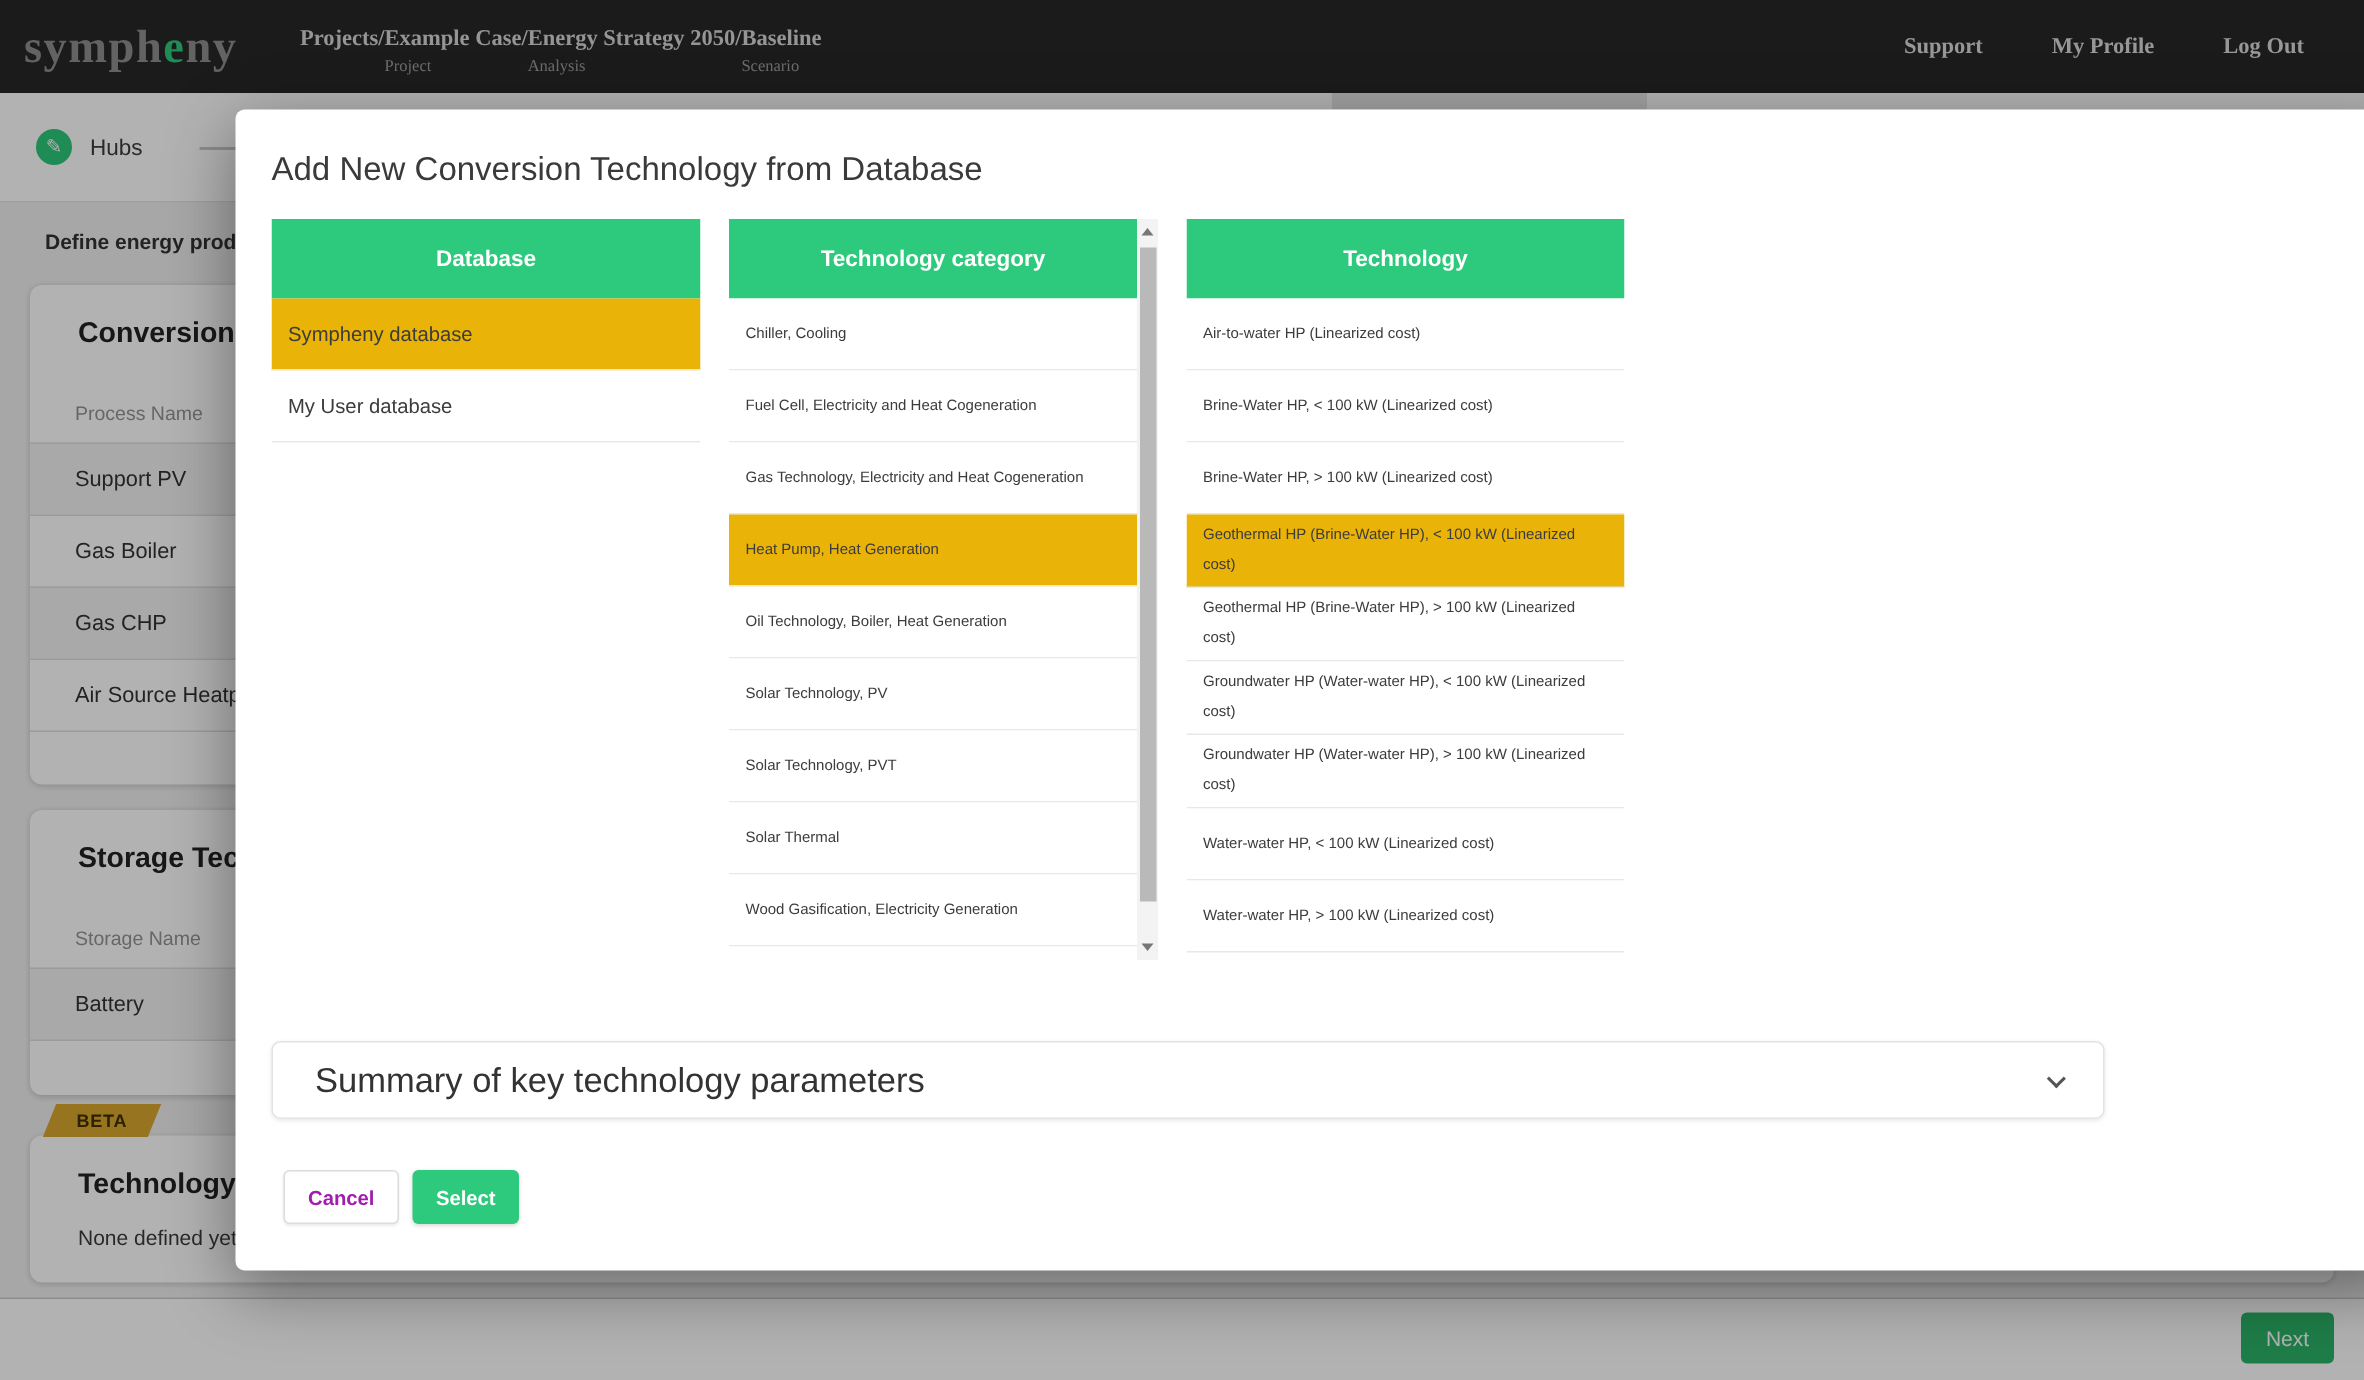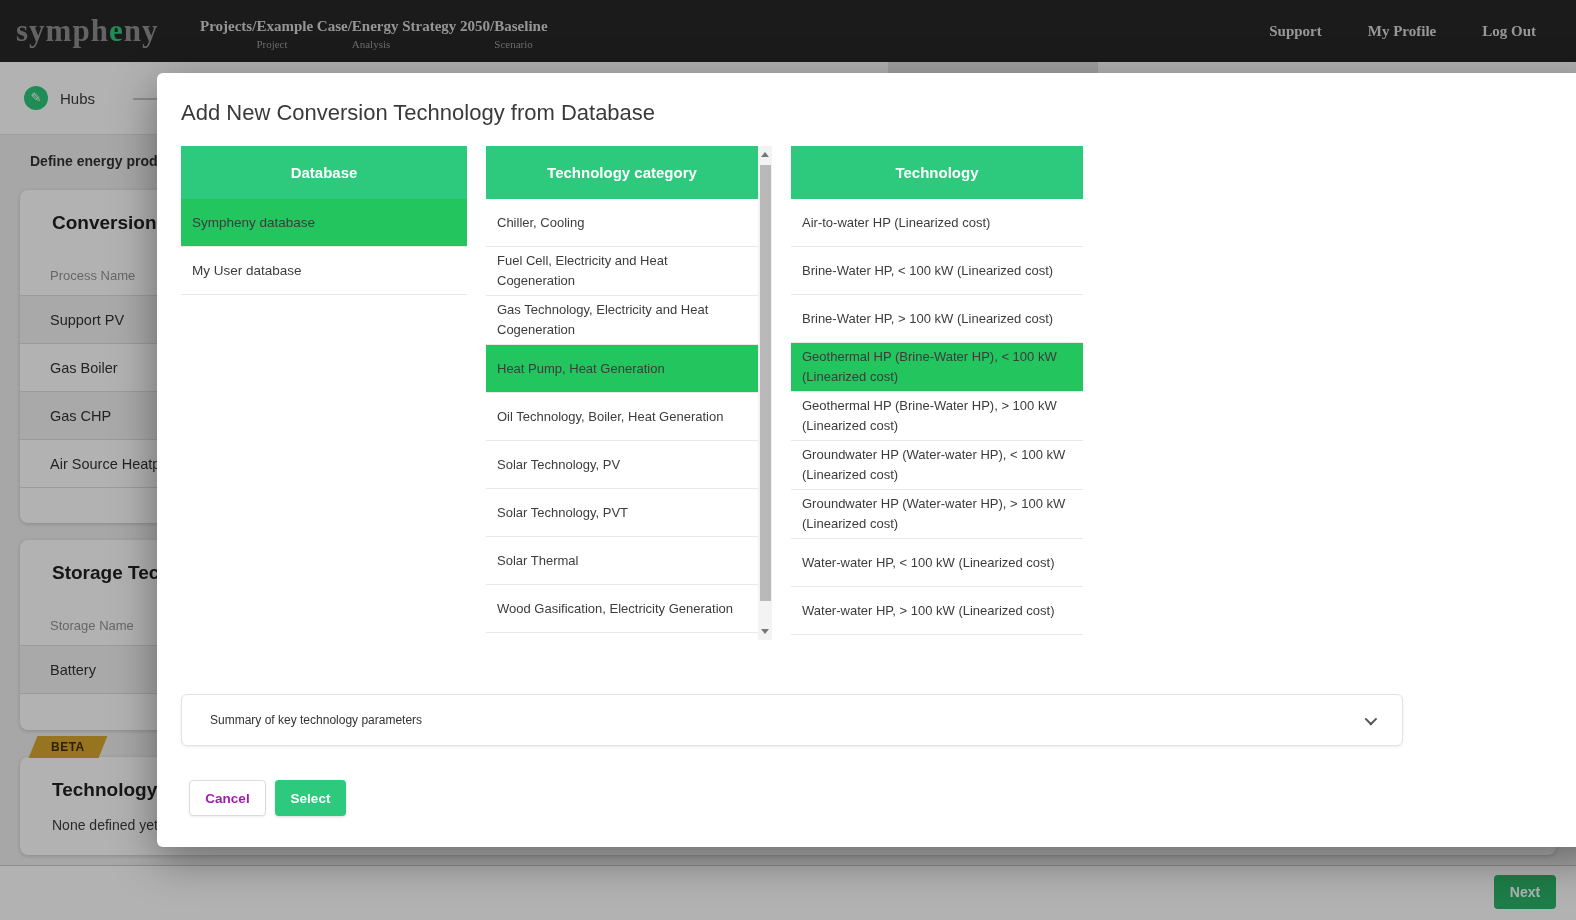--- a/index.html
+++ b/index.html
@@ -58,54 +58,54 @@
   .trash-can  { width:11px; height:12px; background:#d63a32; border-radius:1px 1px 2px 2px; margin-top:1.5px; }
   .beta-badge { position:absolute; left:33px; top:601px; width:70px; height:22px; background:#d9a62e;
                 transform:skewX(-22deg); display:flex; align-items:center; justify-content:center; z-index:2; }
   .beta-badge span { transform:skewX(22deg); font-size:12px; font-weight:bold; color:#403000; letter-spacing:0.5px; }
   .empty-text { font-size:14px; color:#3c3c3c; padding:16px 0 0 32px; }
 
   
   .footer { position:absolute; left:0; top:865px; width:100%; height:55px; background:#fff;
             border-top:1px solid #c9c9c9; }
   .next-btn { position:absolute; right:20px; top:9px; width:62px; height:34px; background:#2bb368;
-              color:#fff; font-size:14px; font-weight:bold; border:none; border-radius:4px; cursor:pointer;
+              color:#fff; font-size:14px; font-weight:normal; border:none; border-radius:4px; cursor:pointer;
               font-family:"Liberation Sans",sans-serif; }
 
   
   .overlay { position:absolute; left:0; top:0; width:100%; height:100%;
              background:rgba(0,0,0,0.30); z-index:50; }
 
   
   .modal { position:absolute; left:157px; top:73px; width:1448px; height:774px; background:#fff;
            border-radius:6px; box-shadow:0 12px 45px rgba(0,0,0,0.4); z-index:100; }
   .modal-title { position:absolute; left:24px; top:27px; font-size:22px; color:#3a3a3a; }
 
   .col { position:absolute; top:73px; height:494px; overflow:hidden; }
   .col-db   { left:24px;  width:286px; }
   .col-cat  { left:329px; width:272px; }
   .col-tech { left:634px; width:292px; }
   .col-header { height:53px; background:#2dc97c; color:#fff; font-size:15px; font-weight:bold;
                 display:flex; align-items:center; justify-content:center; }
   .mitem { min-height:48px; display:flex; align-items:center; padding:4px 11px; font-size:13.5px;
            line-height:20px; color:#3c3c3c; border-bottom:1px solid #e8e8e8; cursor:pointer; background:#fff; }
-  .col-tech .mitem, .col-cat .mitem { font-size:13px; }
-  .mitem.selected { background:#22c55e; }
+  .col-tech .mitem, .col-cat .mitem { font-size:10px; }
+  .mitem.selected { background:#eab308; }
 
   .vscroll { position:absolute; left:601px; top:73px; width:14px; height:494px; background:#f3f3f3; }
   .vscroll .arrow-up, .vscroll .arrow-down { position:absolute; left:50%; transform:translateX(-50%);
         width:0; height:0; border-left:4px solid transparent; border-right:4px solid transparent; }
   .arrow-up   { top:6px;    border-bottom:5px solid #777; }
   .arrow-down { bottom:6px; border-top:5px solid #777; }
   .vthumb { position:absolute; left:1.5px; top:19px; width:11px; height:436px; background:#b9b9b9; }
 
   .summary { position:absolute; left:24px; top:621px; width:1222px; height:52px; background:#fff;
              border:1px solid #e3e3e3; border-radius:6px; box-shadow:0 1px 3px rgba(0,0,0,0.08);
              display:flex; align-items:center; padding:0 28px; cursor:pointer; }
-  .summary-label { font-size:12px; color:#333; }
+  .summary-label { font-size:23px; color:#333; }
   .chevron { margin-left:auto; width:9px; height:9px; border:solid #555; border-width:0 2px 2px 0;
              transform:rotate(45deg) translateY(-2px); }
 
   .modal-btns { position:absolute; left:32px; top:707px; display:flex; gap:9px; }
   .btn { height:36px; border-radius:4px; font-size:13.5px; font-weight:bold; cursor:pointer;
          font-family:"Liberation Sans",sans-serif; }
   .btn-cancel { width:77px; background:#fff; color:#a21caf; border:1px solid #dcdcdc;
                 box-shadow:0 1px 2px rgba(0,0,0,0.08); }
   .btn-select { width:71px; background:#2dc97c; color:#fff; border:none;
                 box-shadow:0 1px 3px rgba(0,0,0,0.15); }

